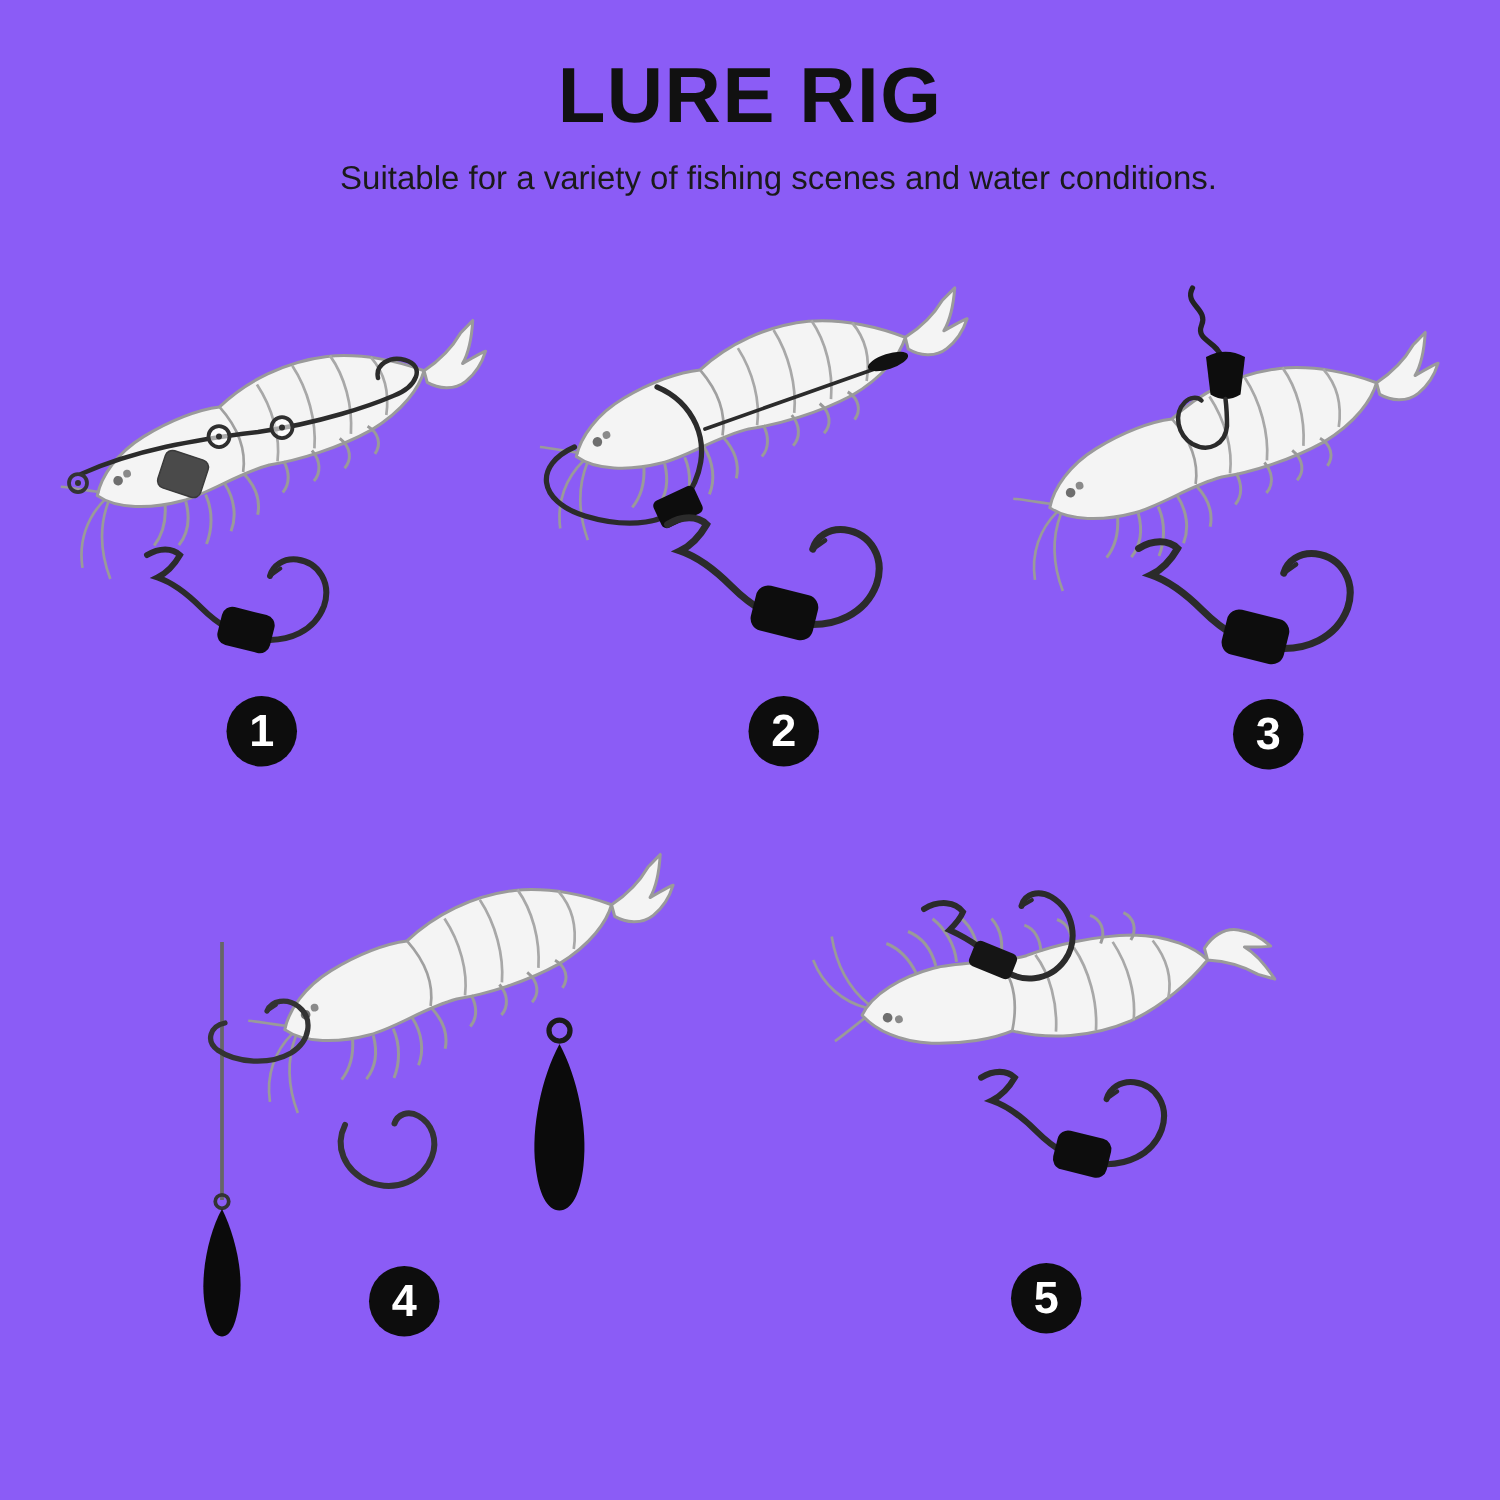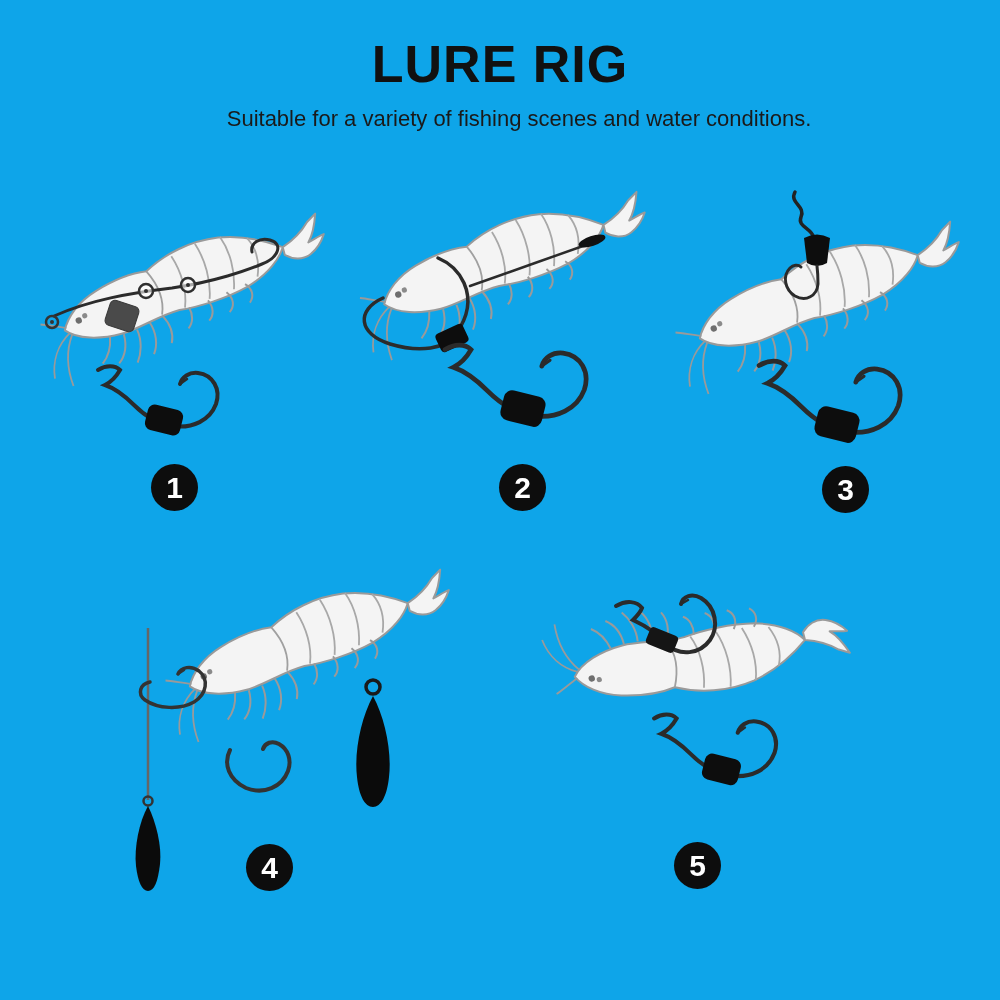--- a/index.html
+++ b/index.html
@@ -40,21 +40,21 @@
   }
   .b1{left:151px;top:464px;}
   .b2{left:499px;top:464px;}
   .b3{left:822px;top:466px;}
   .b4{left:246px;top:844px;}
   .b5{left:674px;top:842px;}
 </style>
 </head>
 <body>
 
-<div class="canvas" style="background: #0ea5e9;">
+<div class="canvas" style="background: #8b5cf6;">
 
   <div class="hdr">
     <h1 style="color: rgb(17, 17, 17);">LURE RIG</h1>
     <p style="color: rgb(26, 26, 26); margin-left: 38px;">Suitable for a variety of fishing scenes and water conditions.</p>
   </div>
 
   <svg class="figure-svg" width="1000" height="1000" viewBox="0 0 1000 1000">
     <defs>
 
       <g id="shrimp">

